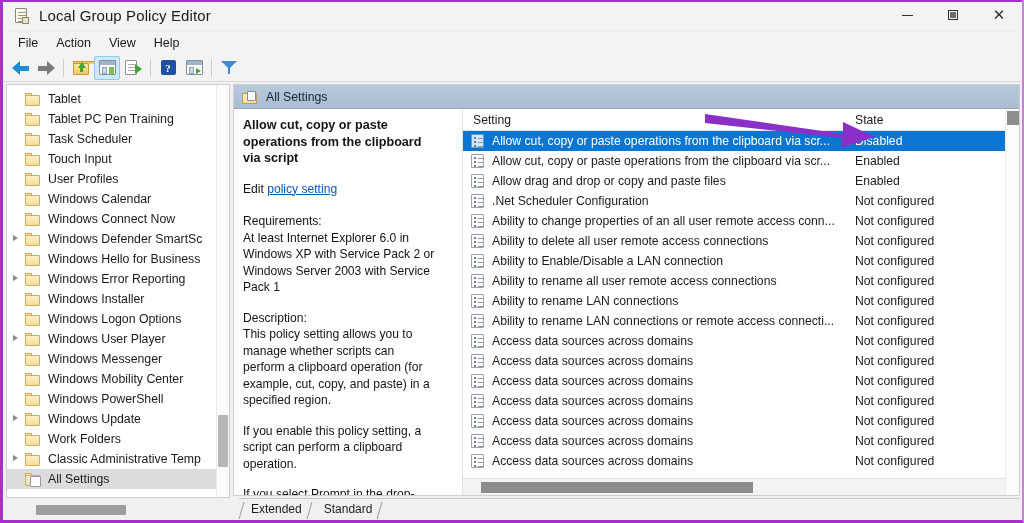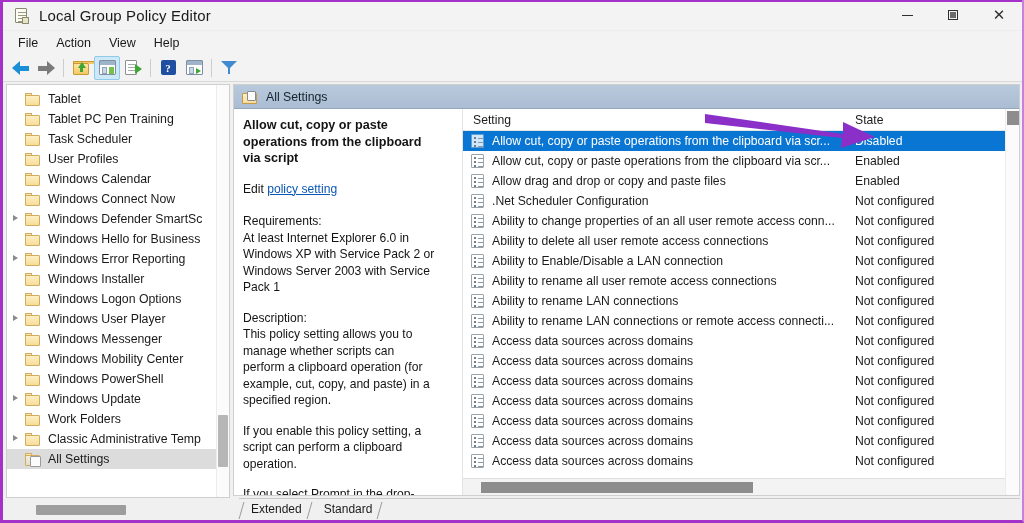--- a/index.html
+++ b/index.html
@@ -422,20 +422,27 @@
               <i class="ftab"></i>
               <i class="fbody"></i>
             </span>
             <span>Task Scheduler</span>
           </div>
           <div class="tree-row">
             <span class="folder">
               <i class="ftab"></i>
               <i class="fbody"></i>
             </span>
+            <span>Touch Input</span>
+          </div>
+          <div class="tree-row">
+            <span class="folder">
+              <i class="ftab"></i>
+              <i class="fbody"></i>
+            </span>
             <span>User Profiles</span>
           </div>
           <div class="tree-row">
             <span class="folder">
               <i class="ftab"></i>
               <i class="fbody"></i>
             </span>
             <span>Windows Calendar</span>
           </div>
           <div class="tree-row">

